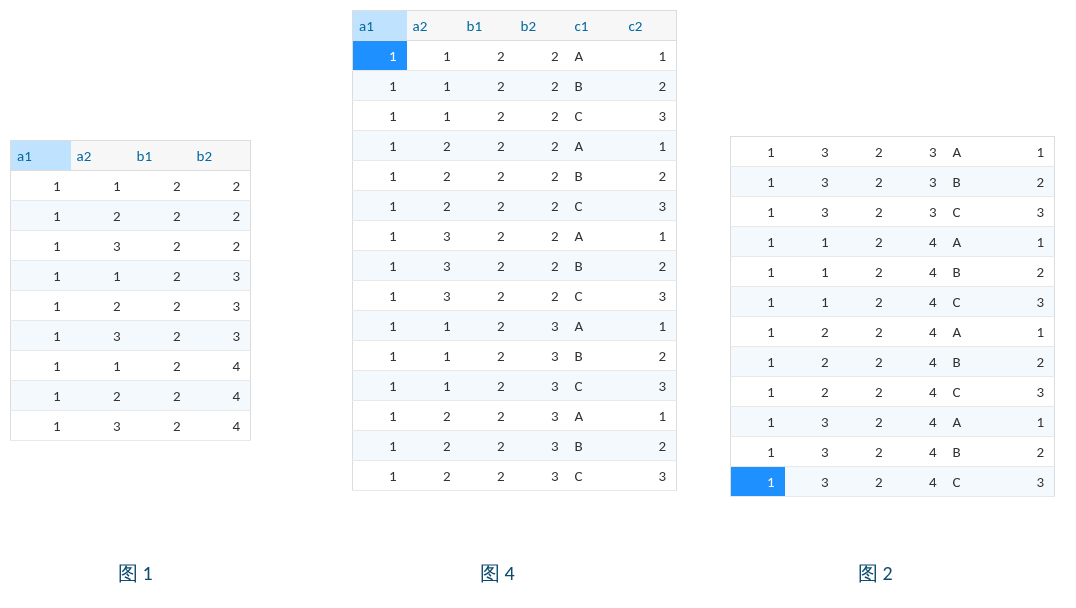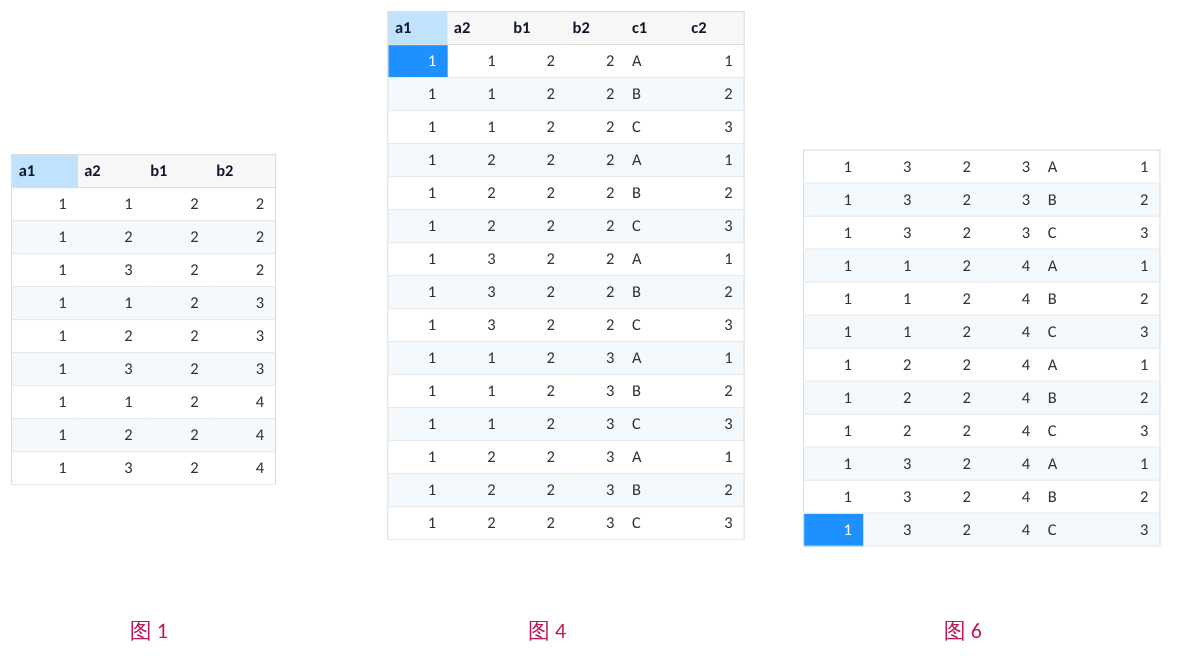--- a/index.html
+++ b/index.html
@@ -22,24 +22,24 @@
     background: #fff;
   }
   .grid th, .grid td {
     border-bottom: 1px solid #e8e8e8;
     height: 30px;
     padding: 0;
     vertical-align: middle;
   }
   .grid th {
     background: #f7f7f7;
-    font-weight: bold;
+    font-weight: normal;
     text-align: left;
     padding-left: 6px;
-    color: #0f172a;
+    color: #0369a1;
     border-bottom: 1px solid #dcdcdc;
   }
   .grid th.sel {
     background: #bfe3ff;
   }
   .grid td {
     text-align: right;
     padding-right: 10px;
   }
   .grid td.txt {
@@ -51,21 +51,21 @@
     background: #f3f9fc;
   }
   .grid td.sel {
     background: #1e90ff !important;
     color: #fff;
     font-weight: 500;
   }
   .caption {
     position: absolute;
     font-size: 20px;
-    color: #be185d;
+    color: #0c4a6e;
   }
 </style>
 </head>
 <body>
 
 <div class="panel" style="left:10px; top:140px;">
   <table class="grid" id="t1">
       <colgroup>
         <col style="width: 60px;">
         <col style="width: 60px;">
@@ -389,13 +389,13 @@
           <td class="sel">1</td>
           <td>3</td>
           <td>2</td>
           <td>4</td>
           <td class="txt">C</td>
           <td>3</td>
         </tr>
       </tbody>
     </table>
 </div>
-<div class="caption" style="left:858px; top:560px;">图 6</div>
+<div class="caption" style="left:858px; top:560px;">图 2</div>
 
 </body></html>

